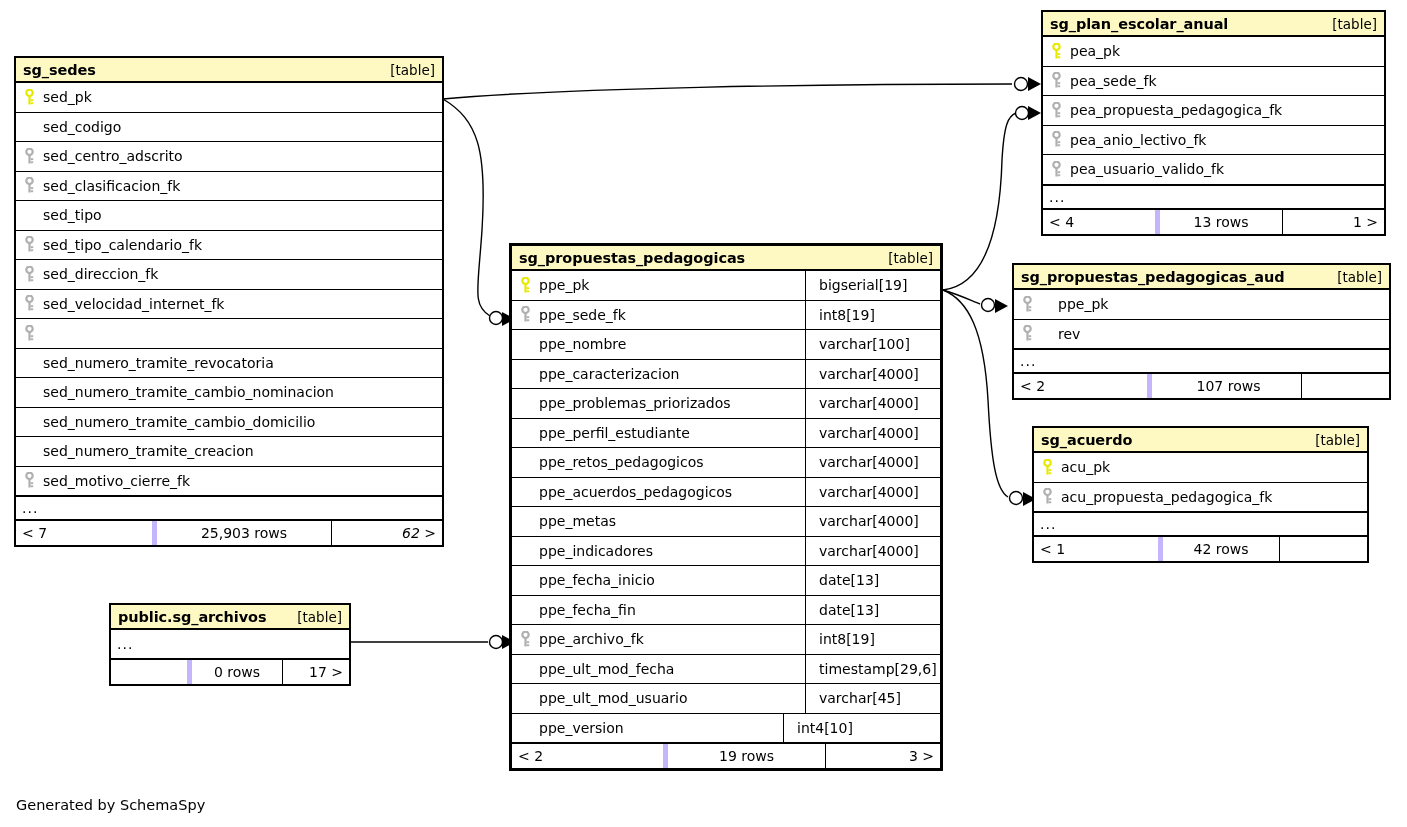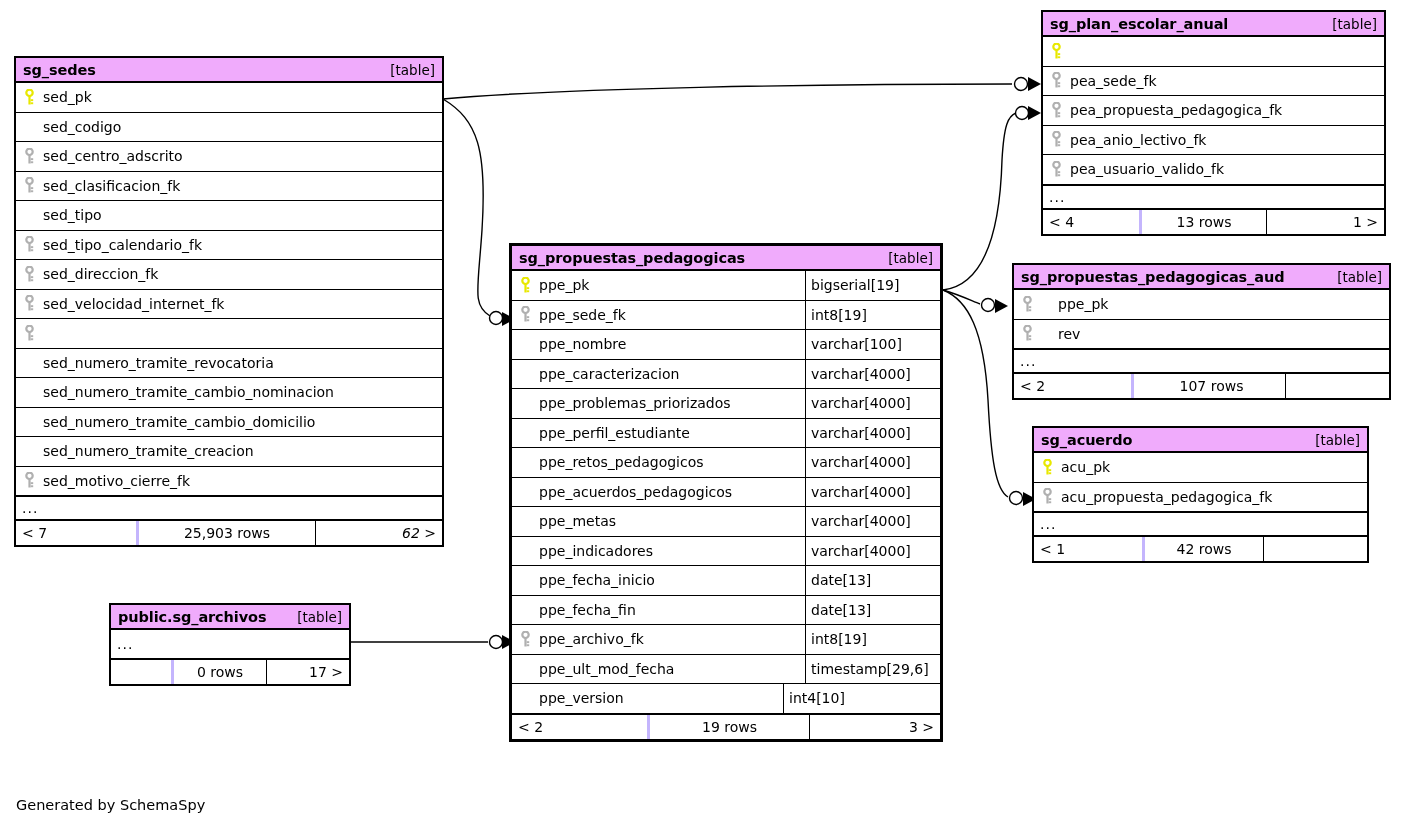--- a/index.html
+++ b/index.html
@@ -36,21 +36,21 @@
     border: 2px solid #000000;
     box-sizing: border-box;
     z-index: 2;
   }
   .table-box.thick { border-width: 3px; }
 
   .tbl-header {
     display: flex;
     align-items: center;
     justify-content: space-between;
-    background: #f0abfc;
+    background: #fef9c3;
     border-bottom: 2px solid #000000;
     height: 25px;
     padding: 0 7px;
     box-sizing: border-box;
   }
   .tbl-name {
     font-weight: bold;
     font-size: 14.5px;
     color: #000;
     letter-spacing: -0.1px;
@@ -84,21 +84,21 @@
     font-size: 14px;
     color: #000;
     white-space: nowrap;
     flex: 1 1 auto;
     overflow: hidden;
   }
   .col-type {
     font-size: 14px;
     color: #000;
     white-space: nowrap;
-    padding-left: 5px;
+    padding-left: 13px;
     border-left: 1px solid #000;
     box-sizing: border-box;
     height: 100%;
     display: flex;
     align-items: center;
   }
   .indent-wide { padding-left: 17px; }
 
   .ellipsis-row {
     height: 24px;
@@ -123,21 +123,21 @@
   .footer-cell {
     font-size: 14px;
     color: #000;
     display: flex;
     align-items: center;
     box-sizing: border-box;
     padding: 0 6px;
     height: 100%;
   }
   .fc-left { justify-content: flex-start; }
-  .fc-mid { justify-content: center; border-left: 3px solid #c4b5fd; border-right: 1px solid #000; }
+  .fc-mid { justify-content: center; border-left: 5px solid #c4b5fd; border-right: 1px solid #000; margin-left: 16px; }
   .fc-right { justify-content: flex-end; }
 
   .caption {
     position: absolute;
     left: 16px;
     top: 797px;
     font-size: 14.5px;
     color: #000;
     z-index: 3;
     text-align: center;
@@ -413,20 +413,25 @@
       <span class="col-name">ppe_archivo_fk</span>
       <span class="col-type" style="width:135px;">int8[19]</span>
     </div>
     <div class="col-row">
       <span class="keycell"></span>
       <span class="col-name">ppe_ult_mod_fecha</span>
       <span class="col-type" style="width:135px;">timestamp[29,6]</span>
     </div>
     <div class="col-row">
       <span class="keycell"></span>
+      <span class="col-name">ppe_ult_mod_usuario</span>
+      <span class="col-type" style="width:135px;">varchar[45]</span>
+    </div>
+    <div class="col-row">
+      <span class="keycell"></span>
       <span class="col-name">ppe_version</span>
       <span class="col-type" style="width:157px;">int4[10]</span>
     </div>
 
     <div class="footer-row">
       <div class="footer-cell fc-left" style="width:135px;">&lt; 2</div>
       <div class="footer-cell fc-mid" style="width:163px;">19 rows</div>
       <div class="footer-cell fc-right" style="flex:1;">3 &gt;</div>
     </div>
   </div>
@@ -439,20 +444,21 @@
 
     <div class="col-row">
       <span class="keycell">
         <svg class="keyicon" width="11" height="17" viewBox="0 0 11 17">
             <circle cx="5.5" cy="3.8" r="3.2" fill="none" stroke="#e8e800" stroke-width="2.2"></circle>
             <rect x="4.4" y="6.5" width="2.2" height="9" fill="#e8e800"></rect>
             <rect x="6.6" y="10.2" width="2.6" height="1.9" fill="#e8e800"></rect>
             <rect x="6.6" y="13.3" width="2.6" height="1.9" fill="#e8e800"></rect>
           </svg>
       </span>
+      <span class="col-name">pea_pk</span>
     </div>
     <div class="col-row">
       <span class="keycell">
         <svg class="keyicon" width="11" height="17" viewBox="0 0 11 17">
             <circle cx="5.5" cy="3.8" r="3.2" fill="none" stroke="#b0b0b0" stroke-width="2.2"></circle>
             <rect x="4.4" y="6.5" width="2.2" height="9" fill="#b0b0b0"></rect>
             <rect x="6.6" y="10.2" width="2.6" height="1.9" fill="#b0b0b0"></rect>
             <rect x="6.6" y="13.3" width="2.6" height="1.9" fill="#b0b0b0"></rect>
           </svg>
       </span>

